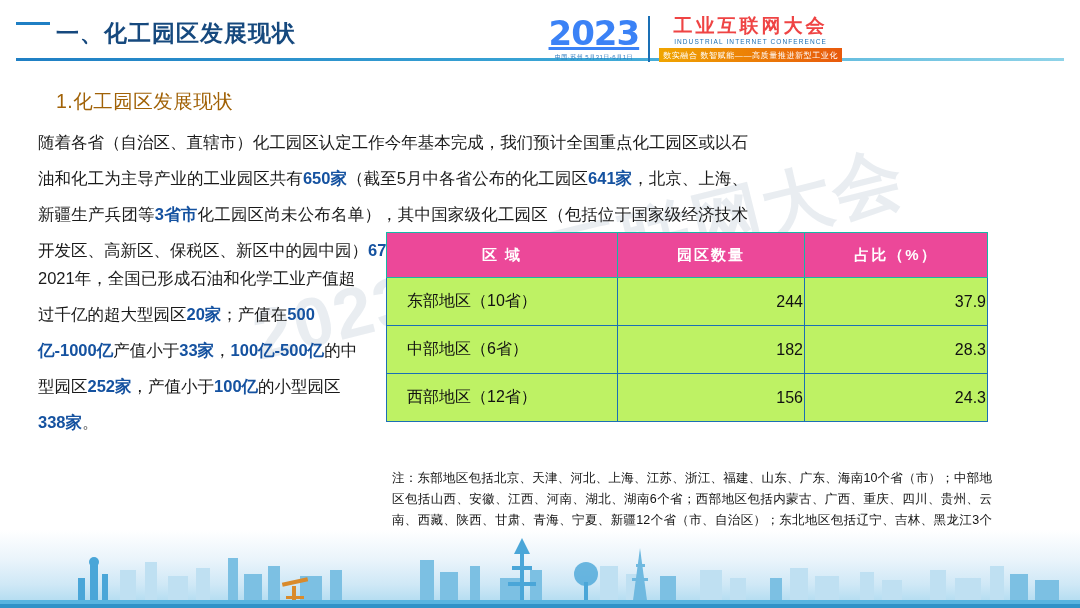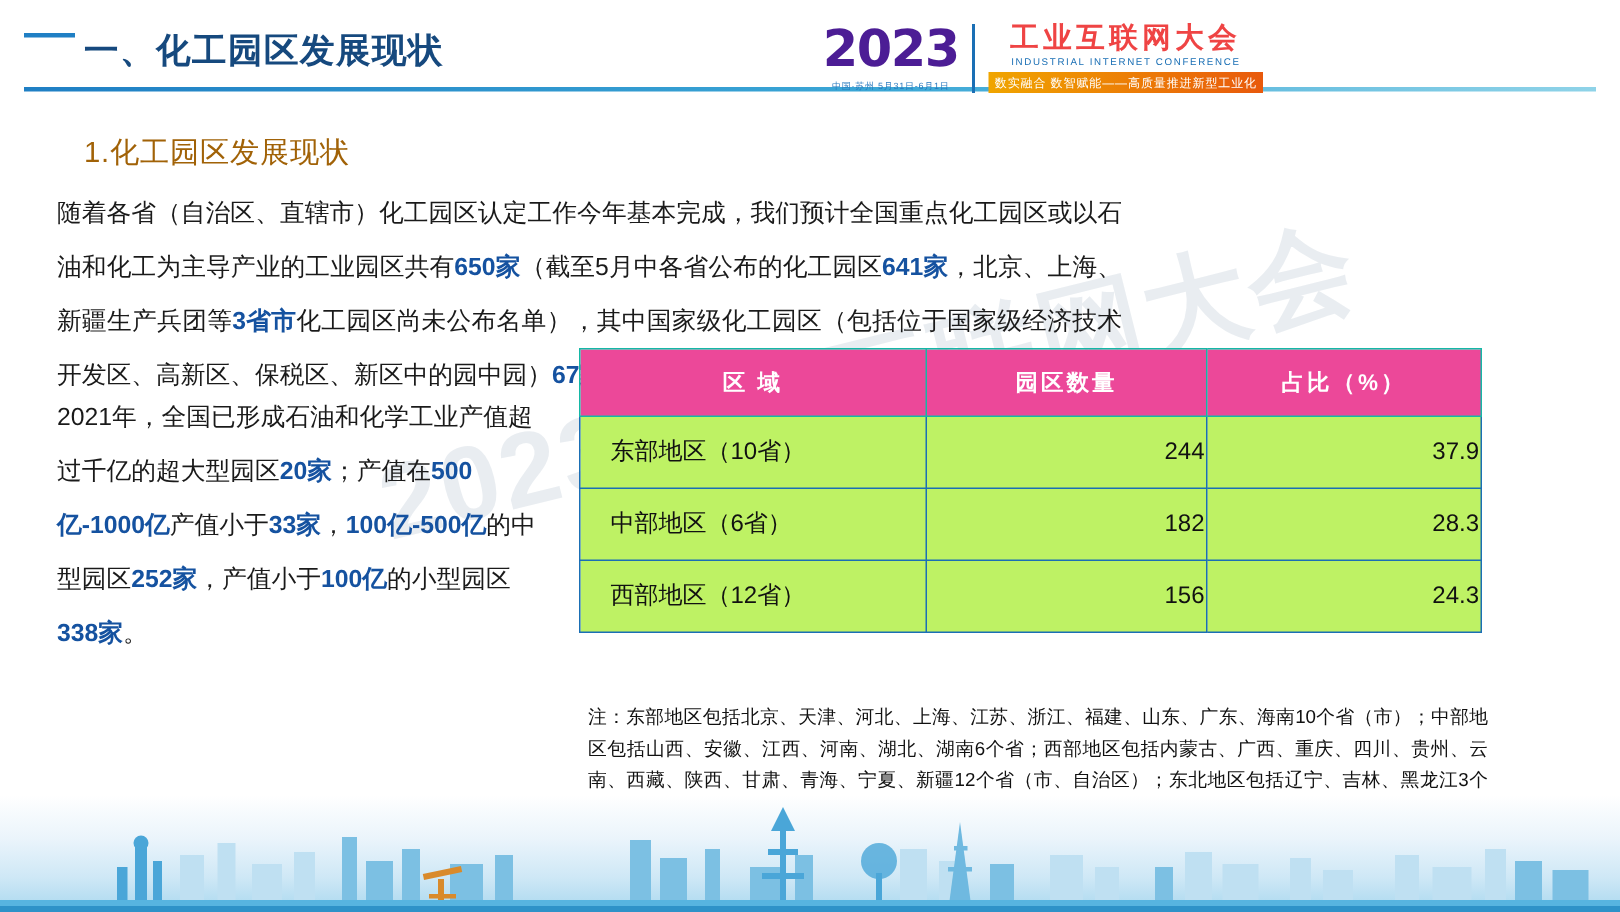--- a/index.html
+++ b/index.html
@@ -54,23 +54,24 @@
     position: absolute;
     right: 22px; top: 12px;
     display: flex;
     align-items: center;
     height: 54px;
   }
   .logo-year {
     font-family: "DejaVu Sans", sans-serif;
     font-size: 34px;
     font-weight: bold;
-    color: #4c1d95;
+    color: #3b82f6;
     line-height: 1;
     letter-spacing: -1px;
+    text-decoration: underline;
   }
   .logo-year-sub {
     font-size: 6px;
     color: #2a7abf;
     letter-spacing: 0.5px;
     margin-top: 3px;
     white-space: nowrap;
   }
   .logo-left {
     text-align: center;

